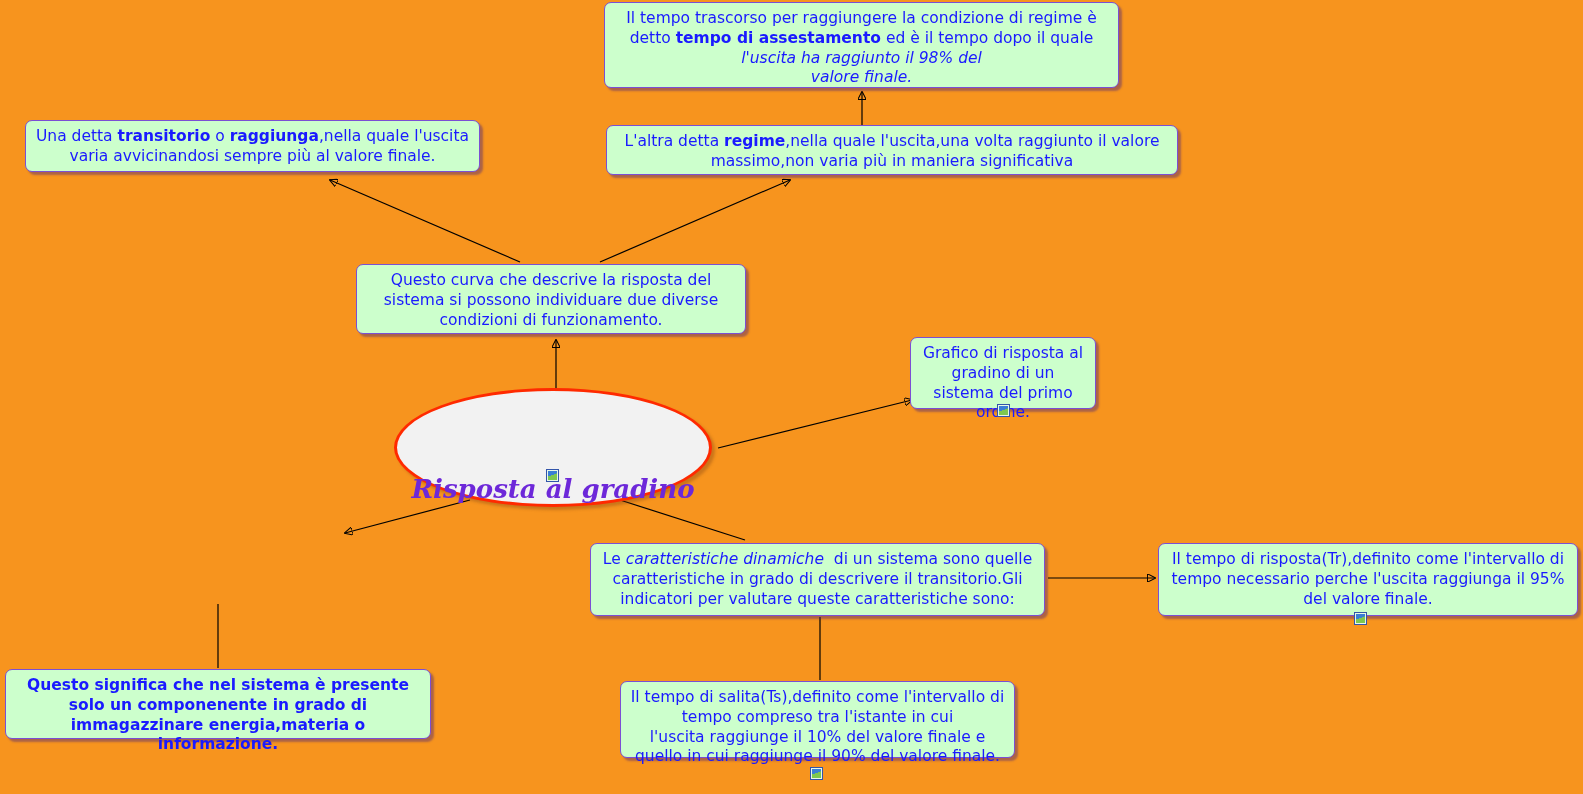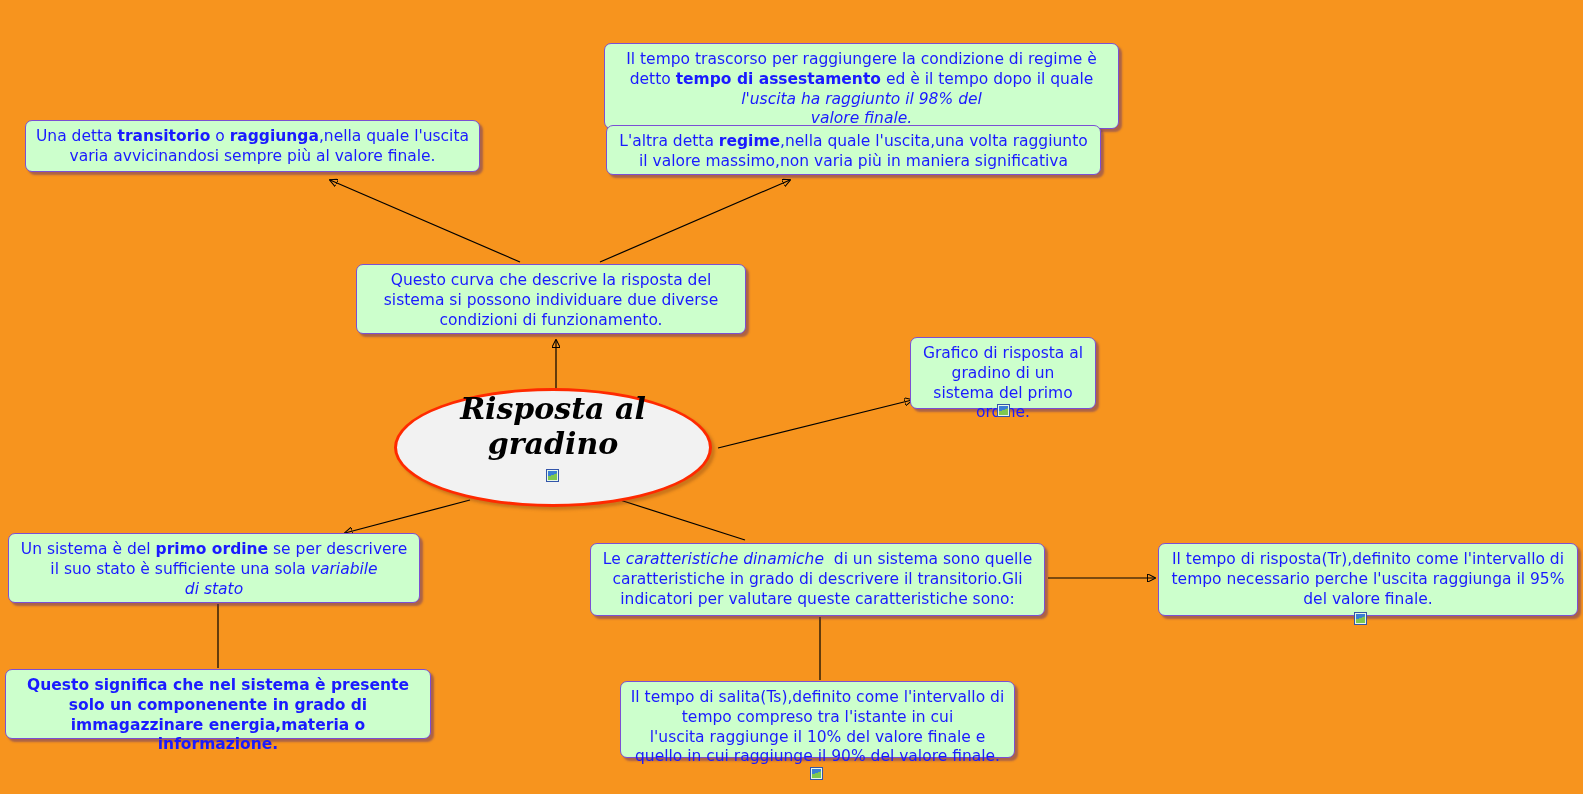--- a/index.html
+++ b/index.html
@@ -29,27 +29,27 @@
     box-shadow: 3px 3px 2px rgba(80,40,120,0.45);
   }
   .node b { font-weight: bold; }
   .node i { font-style: italic; }
   .central {
     position: absolute;
     box-sizing: border-box;
     background: #f2f2f2;
     border: 3px solid #ff2a00;
     border-radius: 50%;
-    color: #000000;
-    font-size: 30px;
+    color: #6d28d9;
+    font-size: 26px;
     font-style: italic;
     font-weight: bold;
     font-family: "DejaVu Serif", serif;
     display: flex;
-    align-items: flex-start;
+    align-items: flex-end;
     justify-content: center;
     text-align: center;
     box-shadow: 3px 3px 3px rgba(120,60,20,0.35);
   }
   .img-badge {
     position: absolute;
     width: 13px;
     height: 13px;
     background: #e8f8e8;
     border: 1px solid #3355aa;
@@ -102,37 +102,36 @@
 
     <line x1="218" y1="604" x2="218" y2="668"></line>
 
     <line x1="620" y1="500" x2="745" y2="540"></line>
 
     <line x1="1048" y1="578" x2="1155" y2="578" marker-end="url(#arrow)"></line>
 
     <line x1="820" y1="617" x2="820" y2="680"></line>
   </svg>
 
-  <div class="node" style="left:604px; top:2px; width:515px; height:86px;margin-top:41px;">Il tempo trascorso per raggiungere la condizione di regime è detto <b>tempo di assestamento</b> ed è il tempo dopo il quale <i>l'uscita ha raggiunto il 98% del<br>valore finale.</i></div>
+  <div class="node" style="left:604px; top:2px; width:515px; height:86px;">Il tempo trascorso per raggiungere la condizione di regime è detto <b>tempo di assestamento</b> ed è il tempo dopo il quale <i>l'uscita ha raggiunto il 98% del<br>valore finale.</i></div>
 
   <div class="node" style="left:25px; top:120px; width:455px; height:52px;">Una detta <b>transitorio</b> o <b>raggiunga</b>,nella quale l'uscita varia avvicinandosi sempre più al valore finale.</div>
 
-  <div class="node" style="left:606px; top:125px; width:495px; height:50px;">L'altra detta <b>regime</b>,nella quale l'uscita,una volta raggiunto il valore massimo,non varia più in maniera significativa</div>
+  <div class="node" style="left:606px; top:125px; width:572px; height:50px;">L'altra detta <b>regime</b>,nella quale l'uscita,una volta raggiunto il valore massimo,non varia più in maniera significativa</div>
 
   <div class="node" style="left:356px; top:264px; width:390px; height:70px;">Questo curva che descrive la risposta del sistema si possono individuare due diverse condizioni di funzionamento.</div>
 
   <div class="node" style="left:910px; top:337px; width:186px; height:72px;">Grafico di risposta al gradino di un sistema del primo ordine.</div>
   <span class="img-badge" style="left:997px; top:404px;"></span>
 
   <div class="central" style="left:394px; top:388px; width:318px; height:119px;">
     <span>Risposta al gradino</span>
   </div>
   <span class="img-badge" style="left:546px; top:469px;"></span>
 
-  <div class="node" style="left:8px; top:533px; width:412px; height:70px;">Un sistema è del <b>primo ordine</b> se per descrivere il suo stato è sufficiente una sola <i>variabile<br>di stato</i></div>
 
   <div class="node" style="left:5px; top:669px; width:426px; height:70px;font-weight:bold;">Questo significa che nel sistema è presente solo un componenente in grado di immagazzinare energia,materia o informazione.</div>
 
   <div class="node" style="left:590px; top:543px; width:455px; height:73px;">Le <i>caratteristiche dinamiche</i>&nbsp; di un sistema sono quelle caratteristiche in grado di descrivere il transitorio.Gli indicatori per valutare queste caratteristiche sono:</div>
 
   <div class="node" style="left:1158px; top:543px; width:420px; height:73px;">Il tempo di risposta(Tr),definito come l'intervallo di tempo necessario perche l'uscita raggiunga il 95% del valore finale.</div>
   <span class="img-badge" style="left:1354px; top:612px;"></span>
 
   <div class="node" style="left:620px; top:681px; width:395px; height:77px;">Il tempo di salita(Ts),definito come l'intervallo di tempo compreso tra l'istante in cui<br>l'uscita raggiunge il 10% del valore finale e quello in cui raggiunge il 90% del valore finale.</div>
   <span class="img-badge" style="left:810px; top:767px;"></span>

